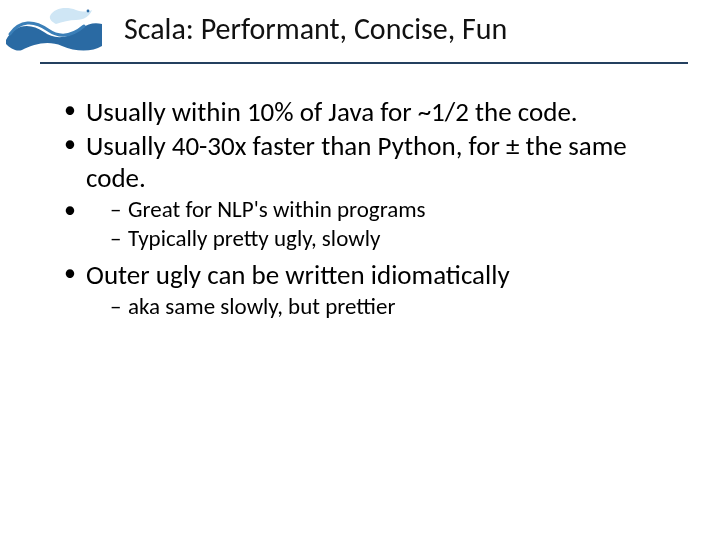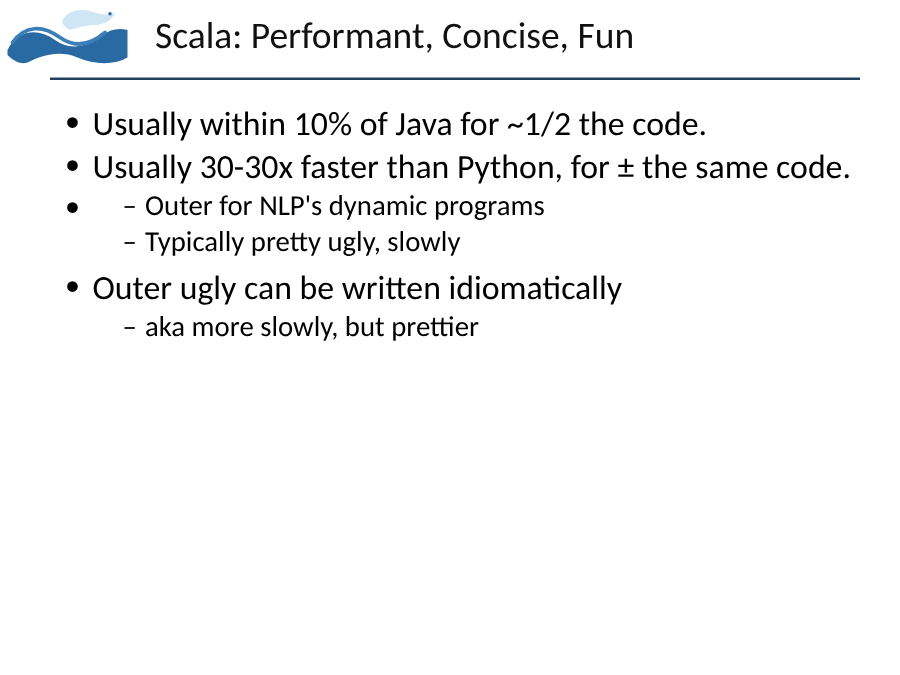--- a/index.html
+++ b/index.html
@@ -45,21 +45,21 @@
     right: 32px;
     bottom: 4px;
     height: 0;
     border-bottom: 2.5px solid #24405f;
   }
   .body {
     padding: 12px 34px 0 48px;
   }
   ul.top {
     list-style: none;
-    margin: 4px;
+    margin: 16px;
     padding: 0;
   }
   ul.top > li {
     position: relative;
     font-size: 27px;
     line-height: 1.18;
     padding-left: 22px;
     margin: 0 0 2px 0;
   }
   ul.top > li::before {
@@ -110,36 +110,36 @@
     <div class="title">Scala: Performant, Concise, Fun</div>
     <div class="underline"></div>
   </div>
 
   <div class="body">
     <ul class="top">
       <li>
         <span>Usually within 10% of Java for ~1/2 the code.</span>
       </li>
       <li>
-        <span>Usually 30-30x faster than Python, for ± the same code.</span>
+        <span>Usually 40-30x faster than Python, for ± the same code.</span>
       </li>
       <li>
         <ul class="sub">
           <li>
-            <span>Outer for NLP's dynamic programs</span>
+            <span>Great for NLP's within programs</span>
           </li>
           <li>
             <span>Typically pretty ugly, slowly</span>
           </li>
         </ul>
       </li>
       <li>
         <span>Outer ugly can be written idiomatically</span>
         <ul class="sub">
           <li>
-            <span>aka more slowly, but prettier</span>
+            <span>aka same slowly, but prettier</span>
           </li>
         </ul>
       </li>
     </ul>
   </div>
 
 </div>
 
 </body></html>

